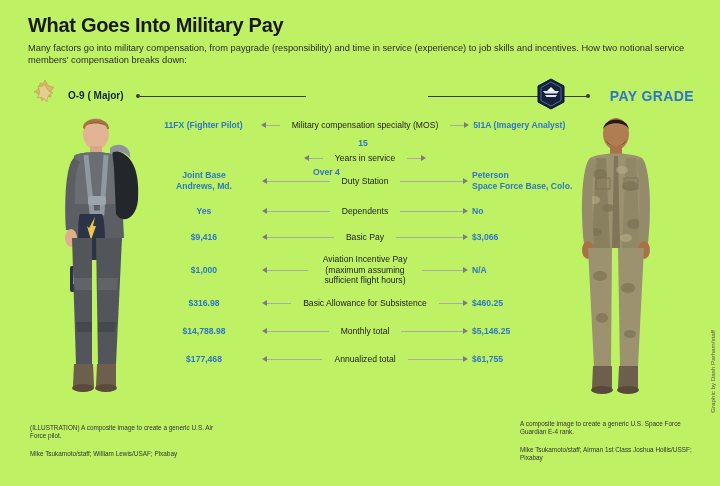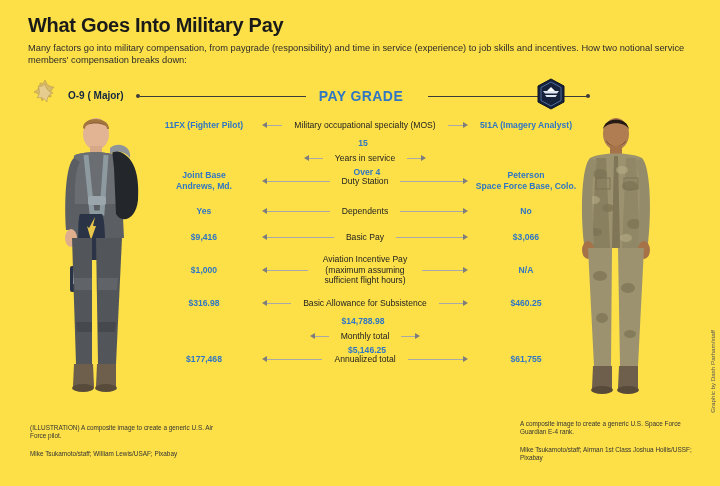--- a/index.html
+++ b/index.html
@@ -5,21 +5,21 @@
   * { box-sizing: border-box; margin: 0; padding: 0; }
   html, body {
     width: 720px; height: 486px;
     background: #e8e8e8;
     font-family: "Liberation Sans", sans-serif;
     overflow: hidden;
   }
   #page {
     position: relative;
     width: 720px; height: 486px;
-    background: #fde047;
+    background: #bef264;
     overflow: hidden;
   }
   
   #title {
     position: absolute; left: 28px; top: 14px;
     font-size: 20px; font-weight: bold; color: #1a1a1a;
     letter-spacing: -0.3px;
   }
   #subtitle {
     position: absolute; left: 28px; top: 42px; width: 660px;
@@ -36,21 +36,21 @@
   .insignia-right {
     position: absolute; right: 128px; top: 0px; width: 30px; height: 32px;
   }
   #grade-left-label {
     position: absolute; left: 40px; top: 12px;
     font-size: 10px; font-weight: bold; color: #12253f;
     white-space: nowrap;
   }
   #grade-center {
     position: absolute; left: 0; right: 0; top: 10px;
-    text-align: center;
+    text-align: right;
     font-size: 14px; font-weight: bold; color: #2f76c4;
     letter-spacing: 0.4px;
   }
   .hdr-line {
     position: absolute; top: 18px; height: 1.4px; background: #3b3b3b;
   }
   .hdr-line.l { left: 112px; width: 166px; }
   .hdr-line.r { left: 400px; width: 160px; }
   .hdr-dot {
     position: absolute; top: 15.5px; width: 4px; height: 4px;
@@ -80,21 +80,21 @@
     position: relative;
     width: 430px;
     display: flex;
     align-items: center;
   }
   .val {
     font-size: 8.6px; font-weight: bold; color: #2f76c4;
     line-height: 11px;
   }
   .val.left  { width: 112px; text-align: center; padding-right: 4px; }
-  .val.right { width: 112px; text-align: center;  padding-left: 4px; }
+  .val.right { width: 112px; text-align: left;  padding-left: 4px; }
   .mid {
     flex: 1;
     display: flex;
     align-items: center;
     justify-content: center;
     position: relative;
     min-height: 18px;
   }
   .label {
     font-size: 8.6px; color: #222; text-align: center; line-height: 10.5px;
@@ -272,21 +272,21 @@
   </div>
 
   <div id="rows">
       <div class="row" style="height: 26px;">
         <div class="val left">11FX (Fighter Pilot)</div>
         <div class="mid">
           <div class="conn to-left">
             <span class="tip"></span>
             <span class="bar"></span>
           </div>
-          <div class="label">Military occupational specialty (MOS)</div>
+          <div class="label">Military compensation specialty (MOS)</div>
           <div class="conn to-right">
             <span class="tip"></span>
             <span class="bar"></span>
           </div>
         </div>
         <div class="val right">5I1A (Imagery Analyst)</div>
       </div>
       <div class="row" style="height: 26px; flex-direction: column;">
         <div class="val left">15</div>
         <div class="mid">
@@ -370,21 +370,21 @@
             <span class="bar"></span>
           </div>
           <div class="label">Basic Allowance for Subsistence</div>
           <div class="conn to-right">
             <span class="tip"></span>
             <span class="bar"></span>
           </div>
         </div>
         <div class="val right">$460.25</div>
       </div>
-      <div class="row" style="height: 30px; flex-direction: column;">
+      <div class="row" style="height: 30px;">
         <div class="val left">$14,788.98</div>
         <div class="mid">
           <div class="conn to-left">
             <span class="tip"></span>
             <span class="bar"></span>
           </div>
           <div class="label">Monthly total</div>
           <div class="conn to-right">
             <span class="tip"></span>
             <span class="bar"></span>

